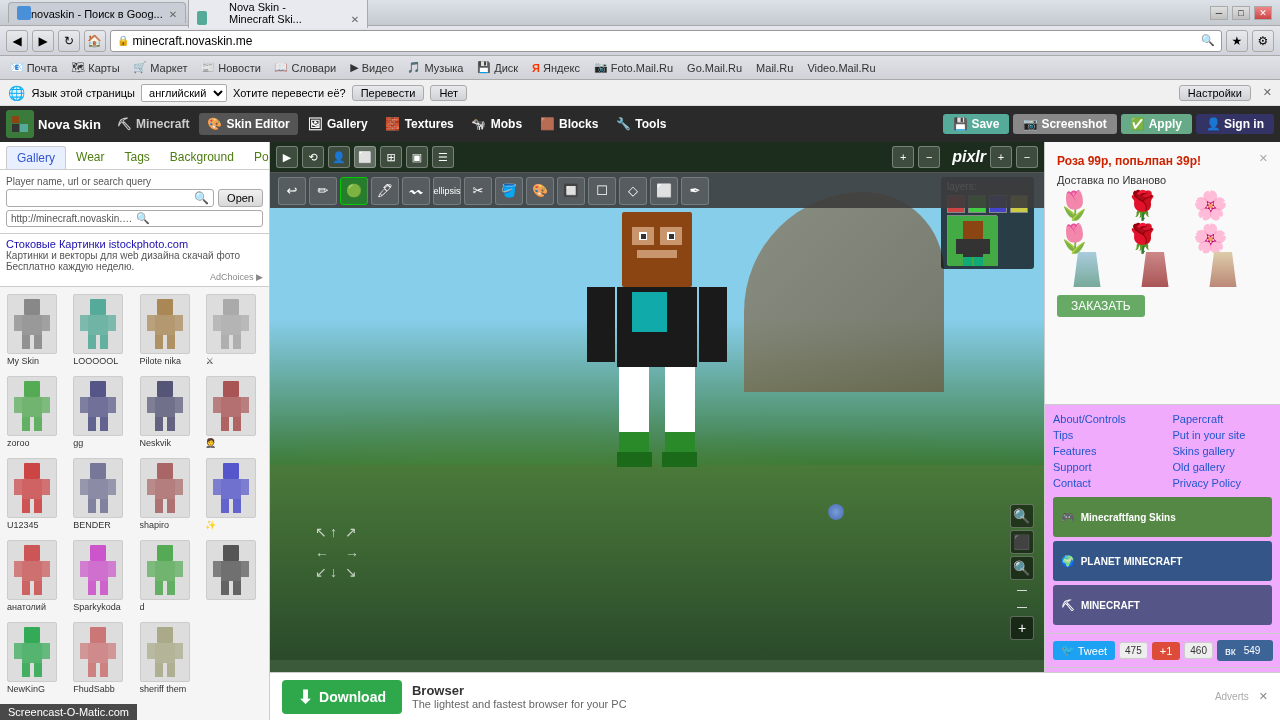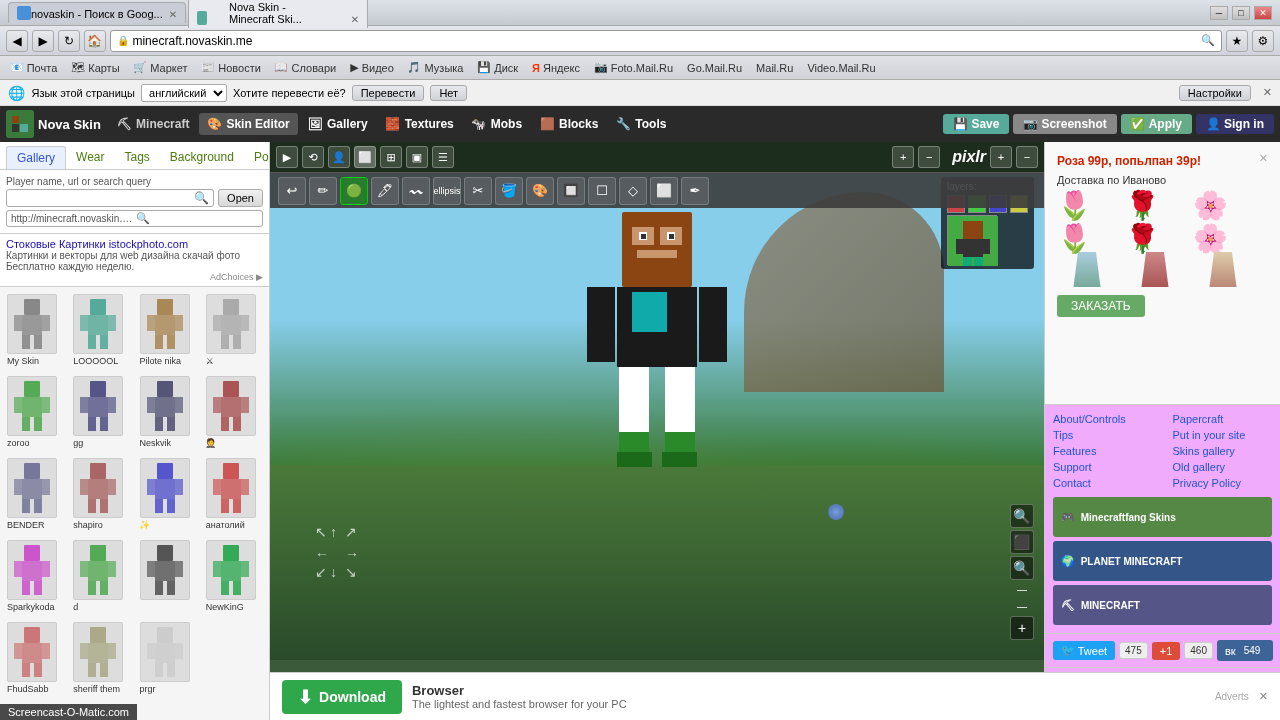--- a/index.html
+++ b/index.html
@@ -723,20 +723,33 @@
     <rect x="30" y="18" width="8" height="16" fill="#a55" opacity="0.7"></rect>
     <rect x="10" y="38" width="8" height="14" fill="#a55" opacity="0.9"></rect>
     <rect x="22" y="38" width="8" height="14" fill="#a55" opacity="0.9"></rect>
   </svg>
             </div>
             <div class="skin-label">🤵</div>
           </div>
           <div class="skin-item">
             <div class="skin-img">
               <svg width="40" height="55" viewBox="0 0 40 55">
+    <rect x="12" y="2" width="16" height="16" fill="#c44" rx="1"></rect>
+    <rect x="10" y="18" width="20" height="20" fill="#c44" opacity="0.8"></rect>
+    <rect x="2" y="18" width="8" height="16" fill="#c44" opacity="0.7"></rect>
+    <rect x="30" y="18" width="8" height="16" fill="#c44" opacity="0.7"></rect>
+    <rect x="10" y="38" width="8" height="14" fill="#c44" opacity="0.9"></rect>
+    <rect x="22" y="38" width="8" height="14" fill="#c44" opacity="0.9"></rect>
+  </svg>
+            </div>
+            <div class="skin-label">U12345</div>
+          </div>
+          <div class="skin-item">
+            <div class="skin-img">
+              <svg width="40" height="55" viewBox="0 0 40 55">
     <rect x="12" y="2" width="16" height="16" fill="#779" rx="1"></rect>
     <rect x="10" y="18" width="20" height="20" fill="#779" opacity="0.8"></rect>
     <rect x="2" y="18" width="8" height="16" fill="#779" opacity="0.7"></rect>
     <rect x="30" y="18" width="8" height="16" fill="#779" opacity="0.7"></rect>
     <rect x="10" y="38" width="8" height="14" fill="#779" opacity="0.9"></rect>
     <rect x="22" y="38" width="8" height="14" fill="#779" opacity="0.9"></rect>
   </svg>
             </div>
             <div class="skin-label">BENDER</div>
           </div>
@@ -849,33 +862,20 @@
               <svg width="40" height="55" viewBox="0 0 40 55">
     <rect x="12" y="2" width="16" height="16" fill="#aa8" rx="1"></rect>
     <rect x="10" y="18" width="20" height="20" fill="#aa8" opacity="0.8"></rect>
     <rect x="2" y="18" width="8" height="16" fill="#aa8" opacity="0.7"></rect>
     <rect x="30" y="18" width="8" height="16" fill="#aa8" opacity="0.7"></rect>
     <rect x="10" y="38" width="8" height="14" fill="#aa8" opacity="0.9"></rect>
     <rect x="22" y="38" width="8" height="14" fill="#aa8" opacity="0.9"></rect>
   </svg>
             </div>
             <div class="skin-label">sheriff them</div>
-          </div>
-          <div class="skin-item">
-            <div class="skin-img">
-              <svg width="40" height="55" viewBox="0 0 40 55">
-    <rect x="12" y="2" width="16" height="16" fill="#ccc" rx="1"></rect>
-    <rect x="10" y="18" width="20" height="20" fill="#ccc" opacity="0.8"></rect>
-    <rect x="2" y="18" width="8" height="16" fill="#ccc" opacity="0.7"></rect>
-    <rect x="30" y="18" width="8" height="16" fill="#ccc" opacity="0.7"></rect>
-    <rect x="10" y="38" width="8" height="14" fill="#ccc" opacity="0.9"></rect>
-    <rect x="22" y="38" width="8" height="14" fill="#ccc" opacity="0.9"></rect>
-  </svg>
-            </div>
-            <div class="skin-label">prgr</div>
           </div>
         </div>
     </div>
 
     <div class="main-viewport">
 
       <div class="bg-scene">
         <div class="bg-trees"></div>
 
         <div style="position:absolute;right:100px;top:20px;width:200px;height:200px;background:linear-gradient(135deg,#8b7355,#6b5335);border-radius:60% 40% 0 0;opacity:0.7;"></div>

